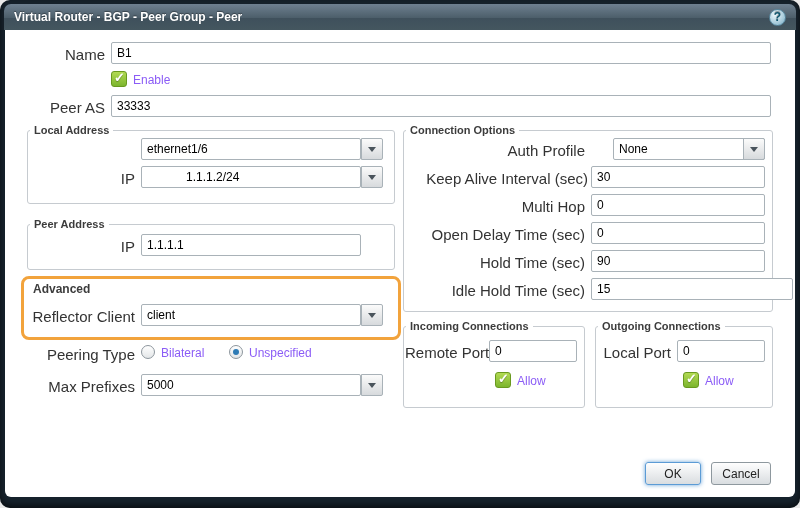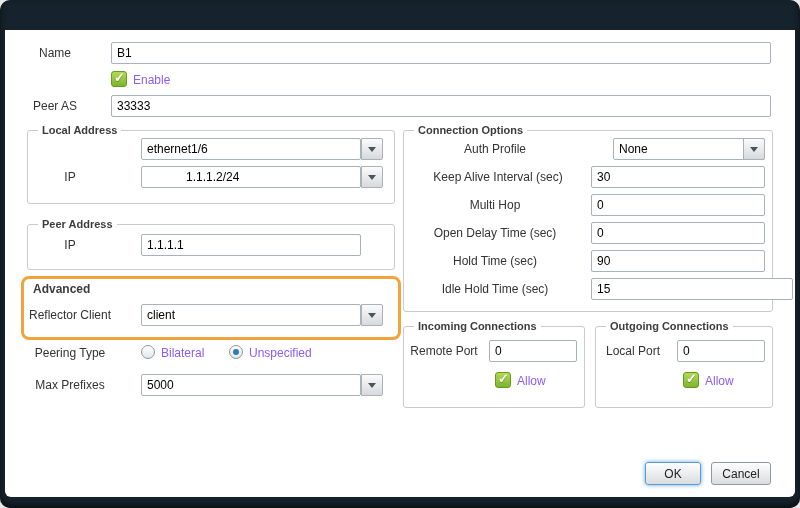--- a/index.html
+++ b/index.html
@@ -34,22 +34,22 @@
     display:flex; align-items:center; justify-content:center;
     cursor:pointer;
   }
   .dlgbody {
     position:absolute; left:5px; right:5px; top:30px; height:467px;
     background:#ffffff;
     border-radius:0 0 6px 6px;
   }
   .lbl {
     position:absolute;
-    font-size:12px; color:#333;
-    text-align:center;
+    font-size:15px; color:#333;
+    text-align:right;
     white-space:nowrap;
   }
   .txt {
     position:absolute; height:22px;
     border:1px solid #a9b2b8; border-radius:2px;
     font-family:"Liberation Sans", sans-serif;
     font-size:12px; color:#000;
     padding:0 5px;
     background:#fff;
   }
@@ -67,21 +67,21 @@
     border-top:5px solid #4a545c;
   }
   fieldset.fs {
     position:absolute;
     border:1px solid #c6cbd0;
     border-radius:3px;
     background:transparent;
   }
   fieldset.fs legend {
     font-size:11px; font-weight:bold; color:#3c3c3c;
-    padding:0 4px; margin-left:10px;
+    padding:0 4px; margin-left:2px;
   }
   .chk {
     position:absolute; width:16px; height:16px;
     border:1px solid #69991f; border-radius:3px;
     background:linear-gradient(#b2da53,#7cb52d);
     cursor:pointer;
   }
   .chk::after {
     content:"✓";
     position:absolute; left:2px; top:-2px;
@@ -118,20 +118,24 @@
   }
   .btn.focused {
     border:1px solid #5b9bd5;
     box-shadow:0 0 4px rgba(91,155,213,.9);
   }
 </style>
 </head>
 <body>
 
 <div class="frame">
+  <div class="titlebar">
+    <span>Virtual Router - BGP - Peer Group - Peer</span>
+    <span class="help">?</span>
+  </div>
 
   <div class="dlgbody">
 
     <span class="lbl" style="left:0;width:100px;top:16px">Name</span>
     <input class="txt" style="left: 106px; top: 12px; width: 660px;" value="B1">
 
     <span class="chk" style="left:106px;top:41px"></span>
     <span class="chklbl" style="left:128px;top:43px">Enable</span>
 
     <span class="lbl" style="left:0;width:100px;top:69px">Peer AS</span>

